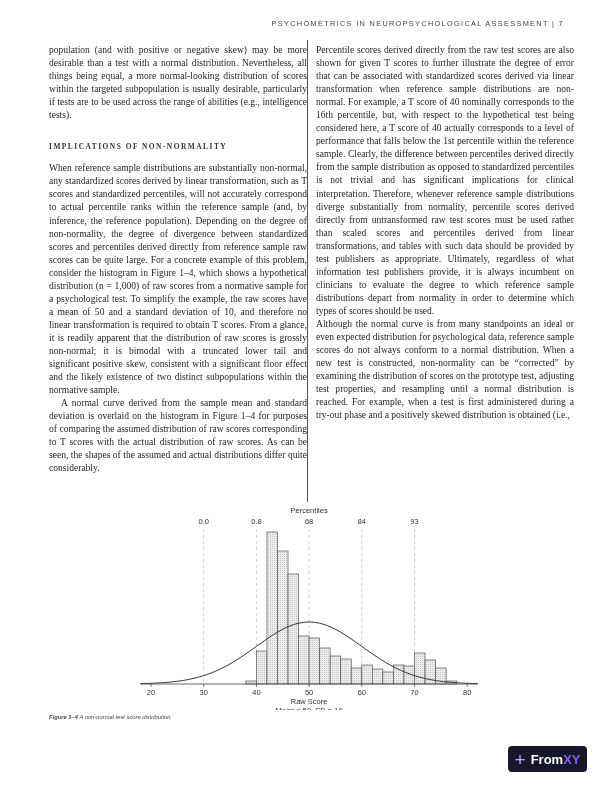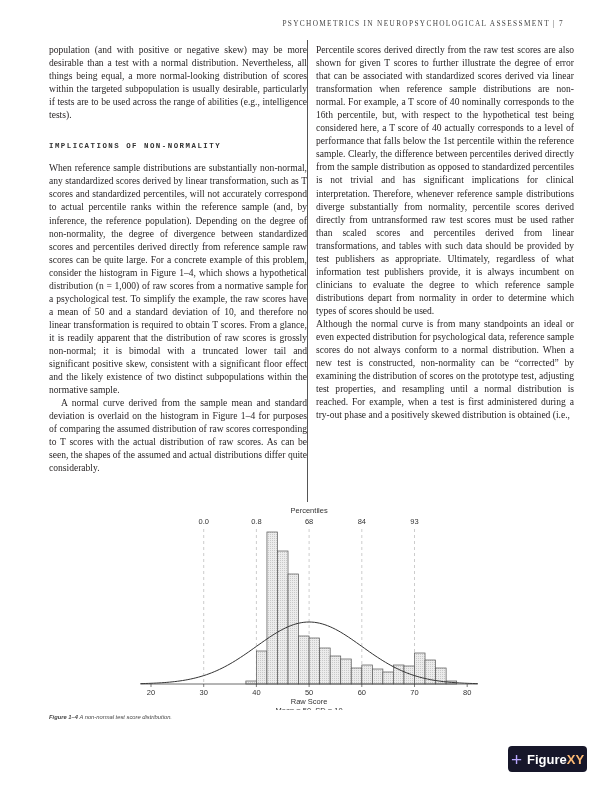--- a/index.html
+++ b/index.html
@@ -1,31 +1,31 @@
 <!DOCTYPE html>
 <html><head>
 <meta charset="utf-8">
 <style>
   html, body { margin:0; padding:0; background:#ffffff; }
   body { width:612px; height:792px; position:relative; overflow:hidden; font-family:"Liberation Serif", "DejaVu Serif", serif; color:#231f20; }
-  .running-head { position:absolute; top:19px; right:48px; font-family:Liberation Serif, serif; font-size:7.3px; letter-spacing:1.35px; color:#444; }
+  .running-head { position:absolute; top:19px; right:48px; font-family:Liberation Sans, sans-serif; font-size:7.3px; letter-spacing:1.35px; color:#444; }
   .col { position:absolute; top:43px; width:258px; font-size:9.55px; line-height:13.05px; text-align:justify; hyphens:auto; }
   .col-left { left:49px; }
   .col-right { left:316px; }
   .rule { position:absolute; left:306.5px; top:40px; width:0.8px; height:462px; background:#555; }
   .col p { margin:0; }
   .col p.indent { text-indent:12px; }
-  .heading { font-family:Liberation Mono, monospace; font-size:7.4px; letter-spacing:1.5px; font-weight:bold; color:#333; margin:19px 0 8px 0; }
+  .heading { font-family:Liberation Serif, serif; font-size:7.4px; letter-spacing:1.5px; font-weight:bold; color:#333; margin:19px 0 8px 0; }
   .col-right .heading { margin-top:20px; }
   .chart { position:absolute; left:140px; top:500px; width:350px; height:210px; }
   .caption { position:absolute; left:49px; top:714px; font-family:"Liberation Sans", "DejaVu Sans", sans-serif; font-size:5.8px; color:#444; font-style:italic; }
   .caption b { font-weight:bold; }
   .badge { position:absolute; left:508px; top:746px; width:79px; height:26px; background:#17172a; border-radius:4px; display:flex; align-items:center; justify-content:center; font-family:"Liberation Sans", "DejaVu Sans", sans-serif; font-weight:bold; font-size:13px; color:#fff; }
   .badge .plus { color:#b9a8ff; font-size:19px; font-weight:normal; margin-right:5px; line-height:1; }
-  .badge .xy { color:#fdba74; }
+  .badge .xy { color:#8b5cf6; }
 </style>
 </head>
 <body>
 
 <div class="running-head">PSYCHOMETRICS IN NEUROPSYCHOLOGICAL ASSESSMENT | 7</div>
 
 <div class="col col-left">
   <p>population (and with positive or negative skew) may be more desirable than a test with a normal distribution. Nevertheless, all things being equal, a more normal-looking distribution of scores within the targeted subpopulation is usually desirable, particularly if tests are to be used across the range of abilities (e.g., intelligence tests).</p>
   <div class="heading">IMPLICATIONS OF NON-NORMALITY</div>
   <p>When reference sample distributions are substantially non-normal, any standardized scores derived by linear transformation, such as T scores and standardized percentiles, will not accurately correspond to actual percentile ranks within the reference sample (and, by inference, the reference population). Depending on the degree of non-normality, the degree of divergence between standardized scores and percentiles derived directly from reference sample raw scores can be quite large. For a concrete example of this problem, consider the histogram in Figure 1–4, which shows a hypothetical distribution (n = 1,000) of raw scores from a normative sample for a psychological test. To simplify the example, the raw scores have a mean of 50 and a standard deviation of 10, and therefore no linear transformation is required to obtain T scores. From a glance, it is readily apparent that the distribution of raw scores is grossly non-normal; it is bimodal with a truncated lower tail and significant positive skew, consistent with a significant floor effect and the likely existence of two distinct subpopulations within the normative sample.</p>
@@ -102,15 +102,15 @@
       <text x="327.2" y="195" text-anchor="middle" font-family="Liberation Sans, DejaVu Sans, sans-serif" font-size="7.5" fill="#333">80</text>
     </g>
   <text id="xlabel" text-anchor="middle" font-family="Liberation Sans, DejaVu Sans, sans-serif" font-size="7.5" fill="#333" x="169.10000000000002" y="204">Raw Score</text>
   <text id="xlabel2" text-anchor="middle" font-family="Liberation Sans, DejaVu Sans, sans-serif" font-size="7.5" fill="#333" x="169.10000000000002" y="213">Mean = 50, SD = 10</text>
 </svg>
 
 <div class="caption"><b>Figure 1–4</b> <span>A non-normal test score distribution.</span></div>
 
 <div class="badge">
   <span class="plus">+</span>
-  <span>Figure</span>
+  <span>From</span>
     <span class="xy">XY</span>
 </div>
 
 </body></html>

